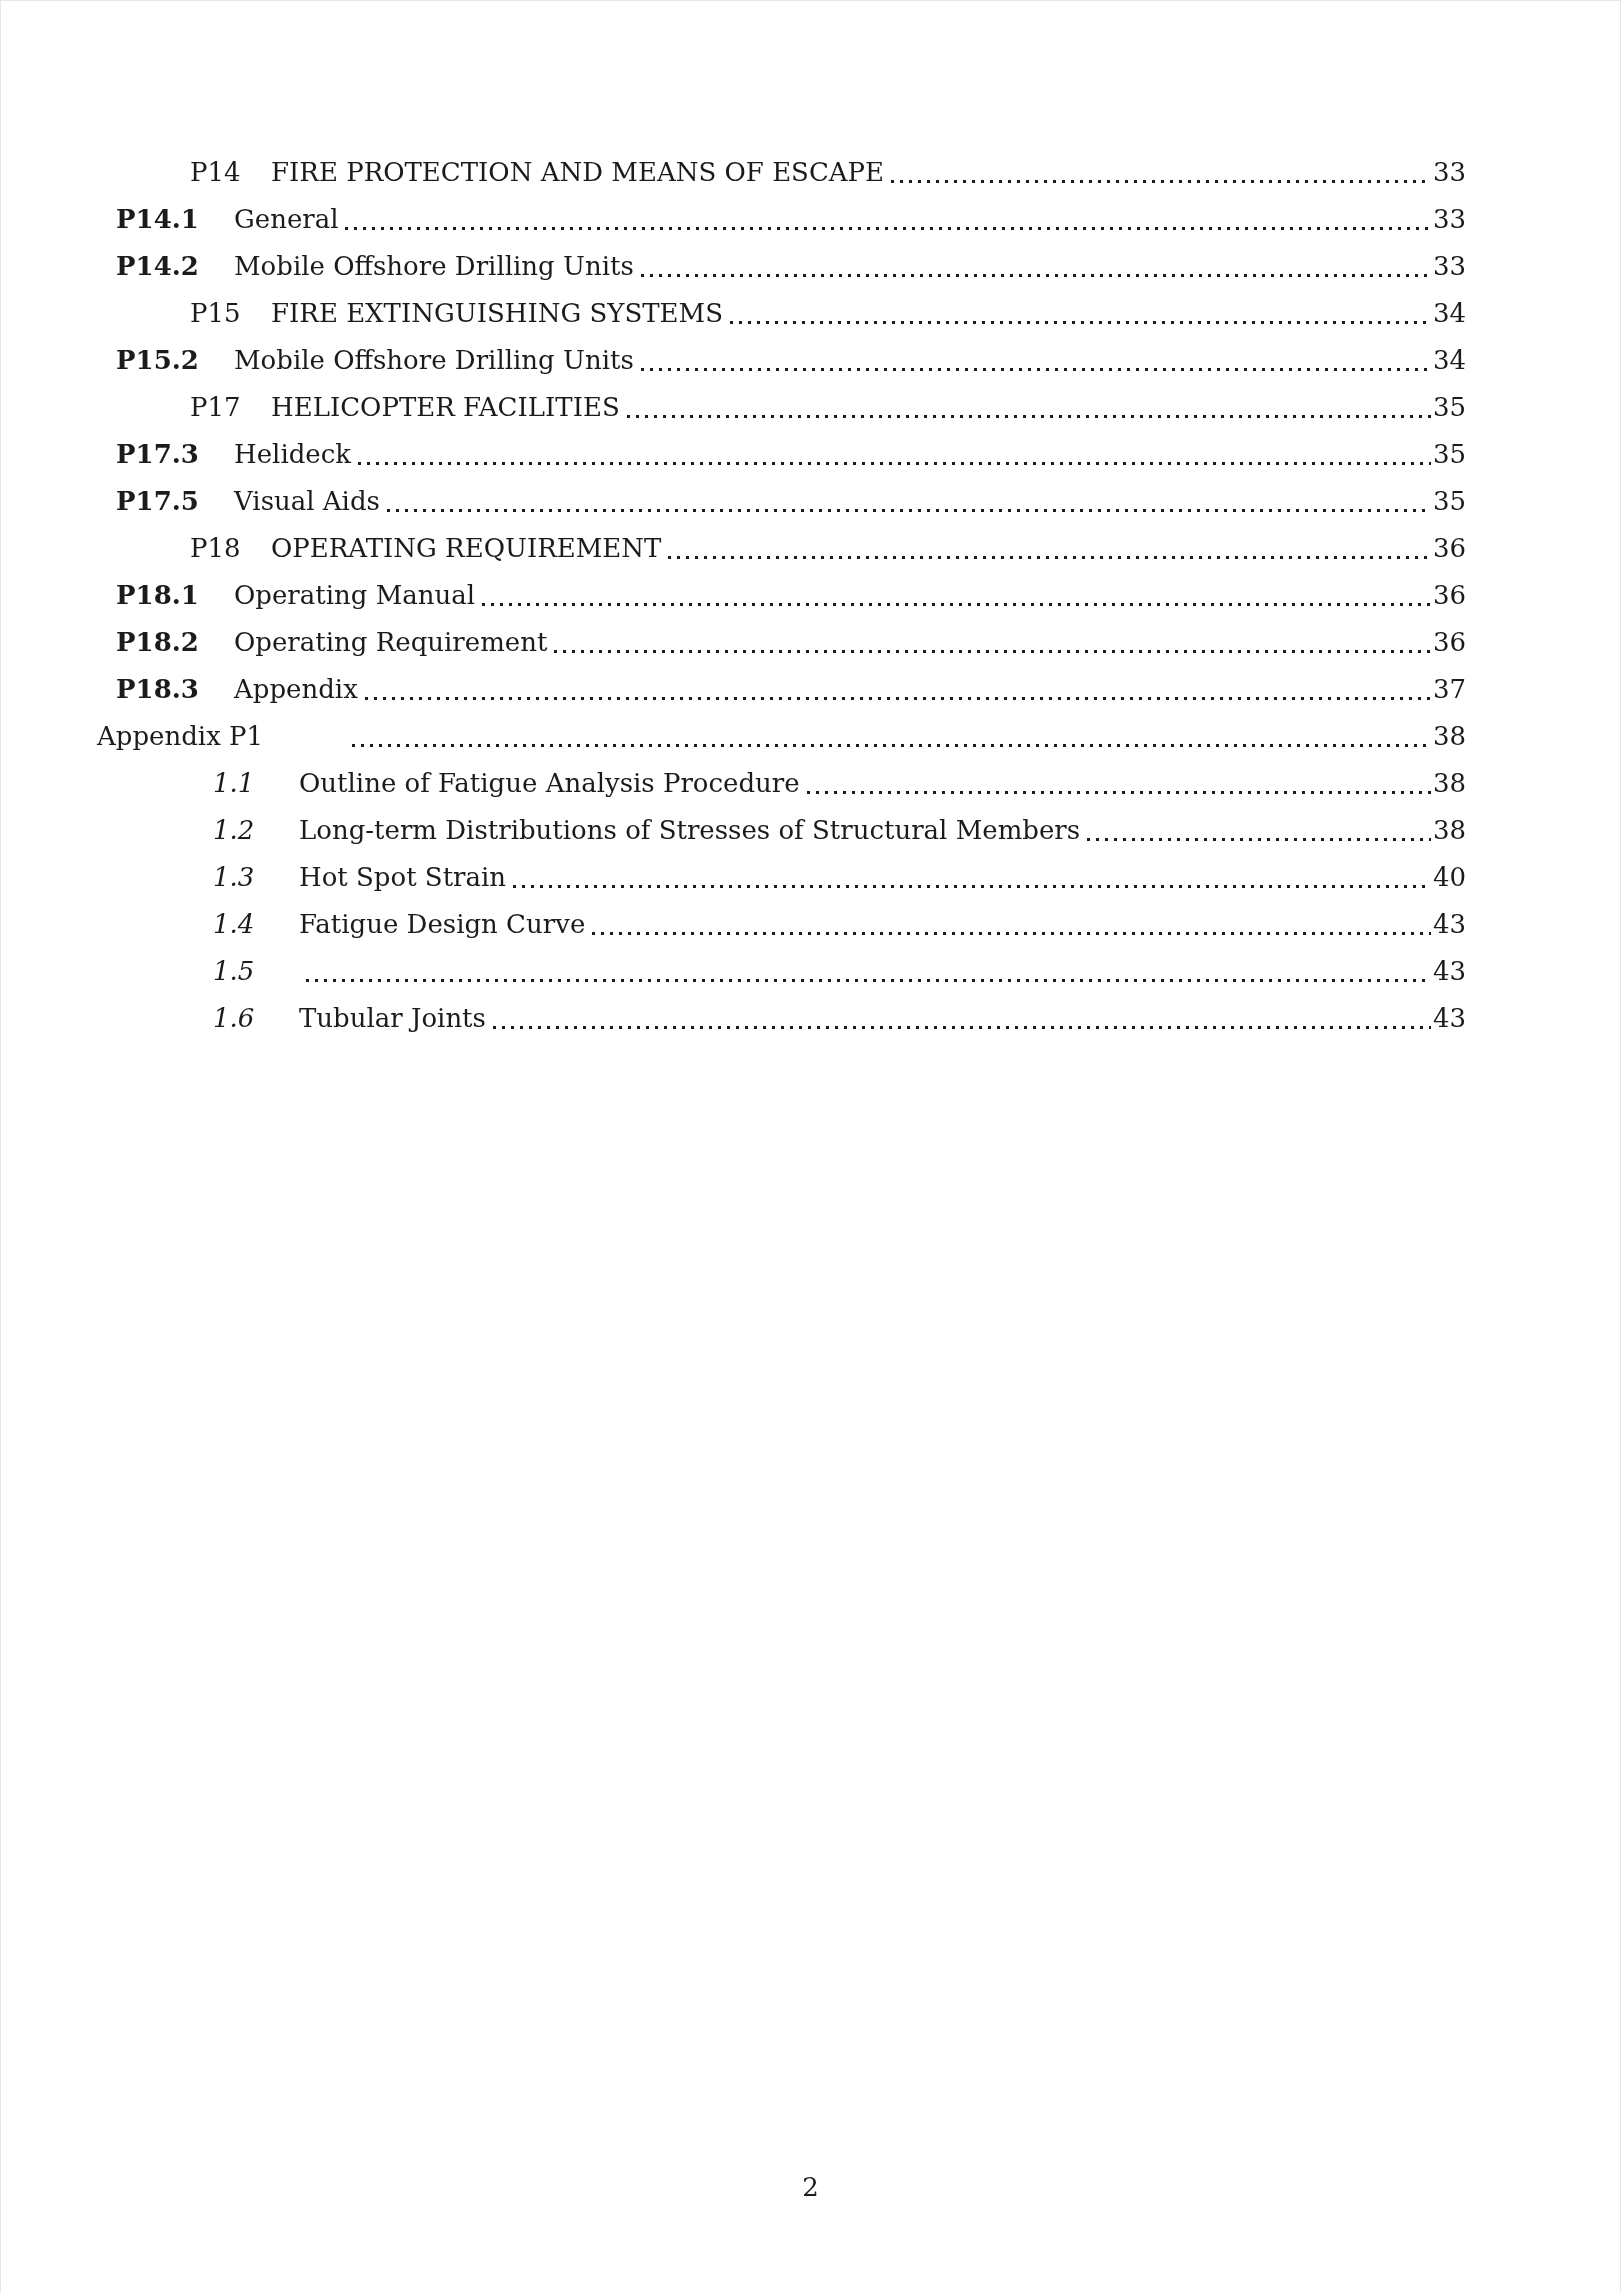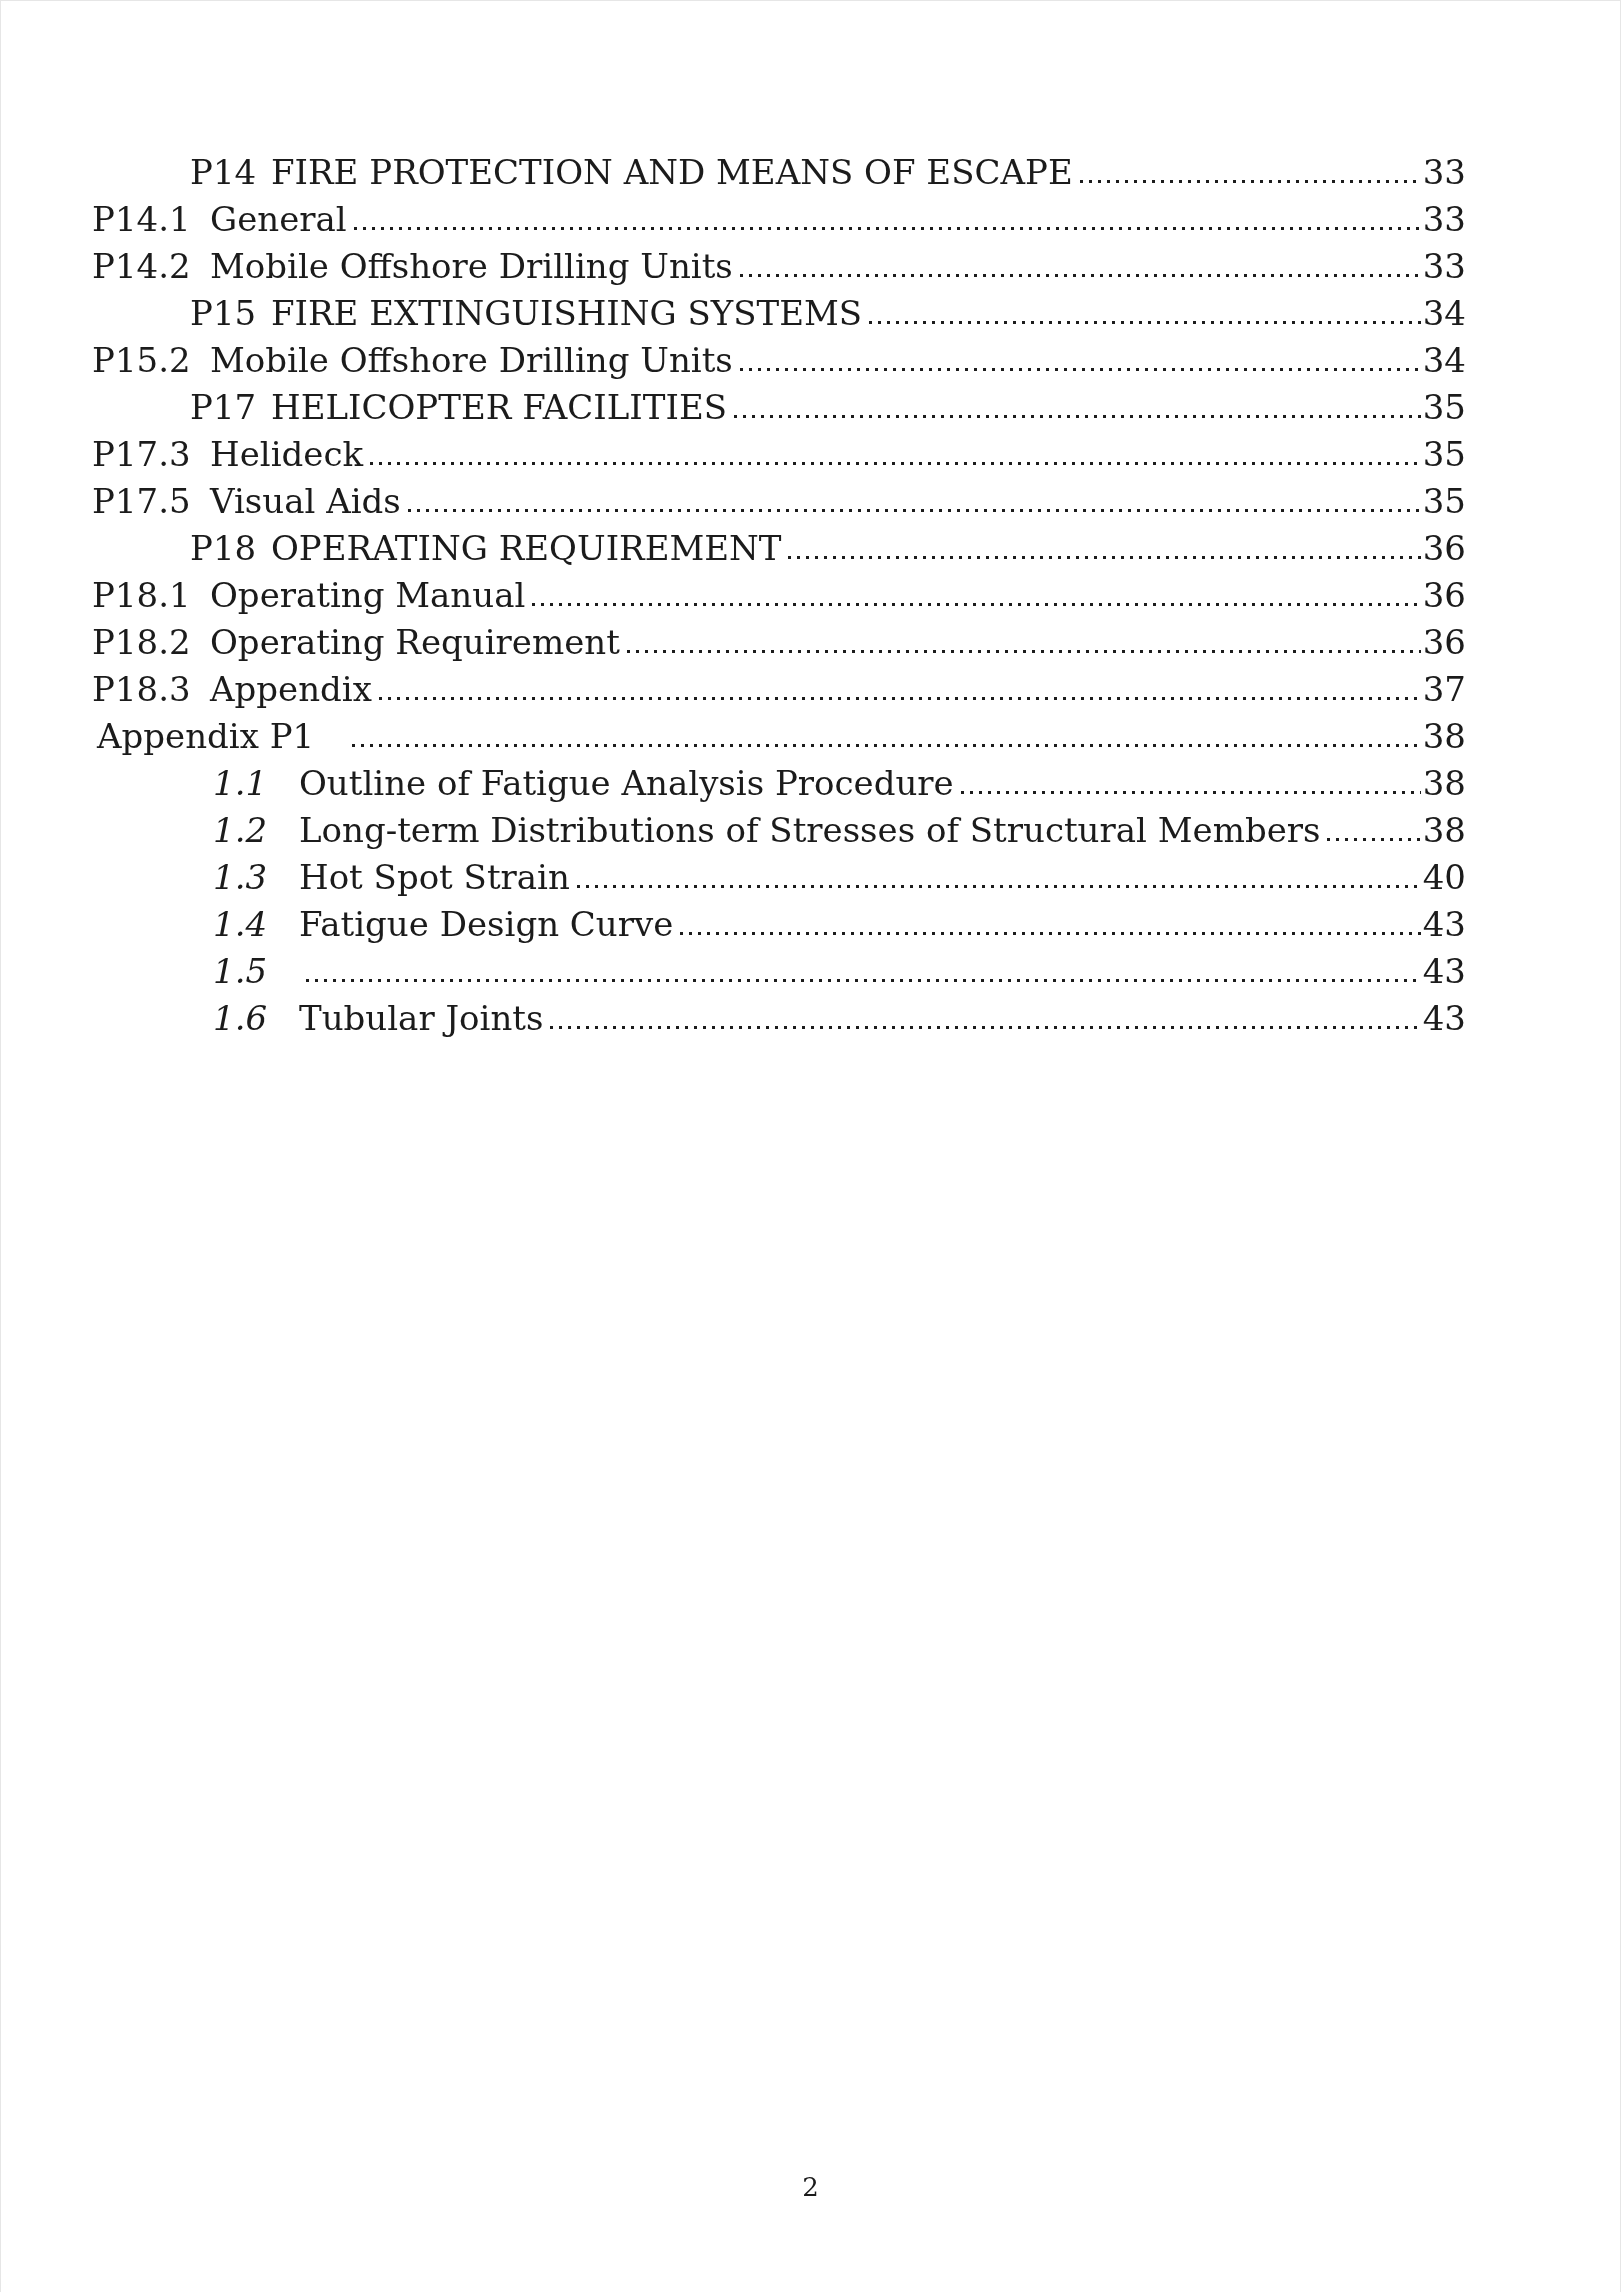--- a/index.html
+++ b/index.html
@@ -25,30 +25,30 @@
     position: absolute;
     top: 149px;
     left: 0;
     right: 0;
   }
   .toc-row {
     display: flex;
     align-items: baseline;
     height: 47px;
     line-height: 47px;
-    font-size: 34px;
+    font-size: 26px;
     padding-right: 155px;
     white-space: nowrap;
   }
   .toc-num {
     flex: none;
     white-space: pre;
   }
   .level-chapter    .toc-num { margin-left: 190px; width: 81px;  }
-  .level-section    .toc-num { margin-left: 92px; width: 118px; }
+  .level-section    .toc-num { margin-left: 116px; width: 118px; font-weight: bold; }
   .level-appendix   .toc-num { margin-left: 97px; width: 248px; }
   .level-appsection .toc-num { margin-left: 213px; width: 86px; font-style: italic;  }
   .toc-title {
     flex: none;
     white-space: pre;
     text-align: center;
   }
   .toc-dots {
     flex: 1 1 auto;
     align-self: flex-end;

